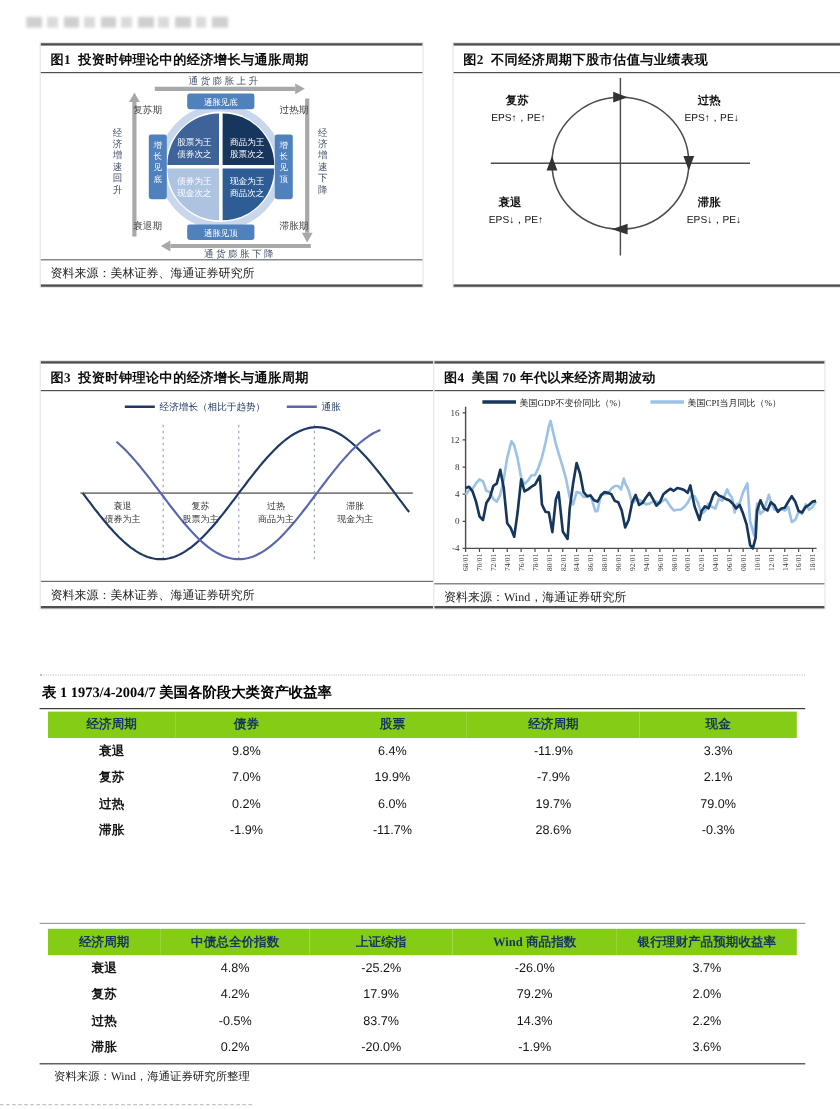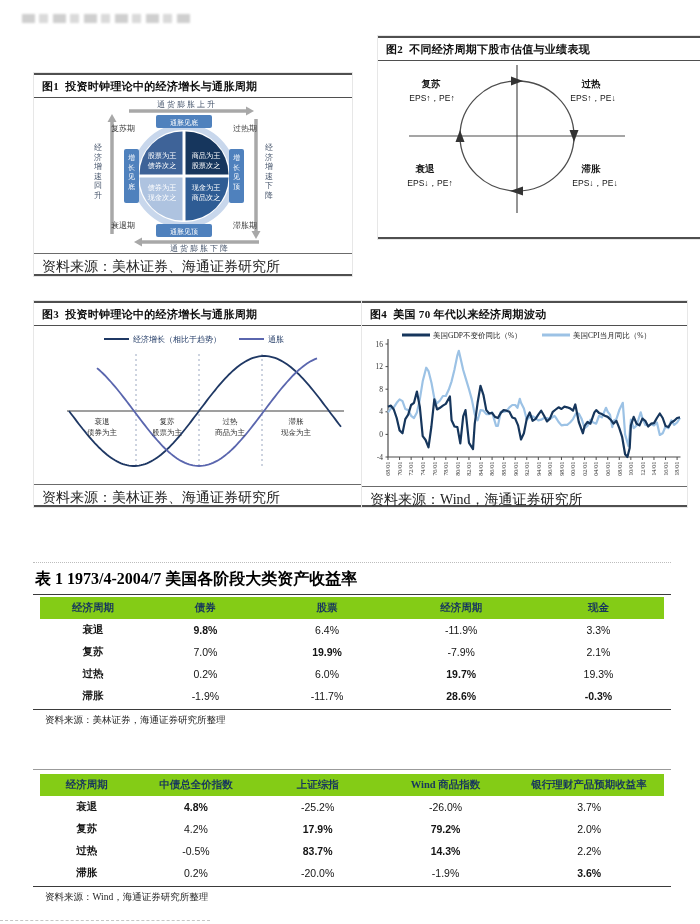--- a/index.html
+++ b/index.html
@@ -8,45 +8,45 @@
   
   .blur-strip{position:absolute;left:22px;top:14px;width:168px;height:9px;opacity:.55;filter:blur(1.3px);
     background:repeating-linear-gradient(90deg,#a9a9a9 0 13px,transparent 13px 17px,#bcbcbc 17px 26px,transparent 26px 31px);}
 
   .figbox{position:absolute;border:1px solid #e7e7e7;background:#fff;box-sizing:border-box;}
   .fig-in{display:flex;flex-direction:column;height:100%;border-top:2.5px solid #4f4f4f;border-bottom:2px solid #4f4f4f;box-sizing:border-box;}
   .figtitle{font-weight:bold;font-size:11px;color:#0d0d0d;padding:4px 8px 3px;border-bottom:1px solid #4f4f4f;white-space:pre;letter-spacing:.3px;}
   .figcontent{position:relative;}
   .row1 .figcontent{height:155px;}
   .row2 .figcontent{height:160px;}
-  .figsource{flex:1;border-top:1px solid #6b6b6b;font-size:14px;color:#222;padding:4px 8px;}
+  .figsource{flex:1;border-top:1px solid #6b6b6b;font-size:10px;color:#222;padding:4px 8px;}
 
   .figcontent svg{display:block;}
   svg text{font-family:"Liberation Serif","DejaVu Serif",serif;}
   .numtxt{font-family:"Liberation Sans","DejaVu Sans",sans-serif;}
 
   .tblock{position:absolute;left:33px;width:638px;background:#fff;}
   #t1{border-top:1px dotted #bdbdbd;padding-top:2px;}
   #t2{border-top:1px solid #9b9b9b;padding-top:2px;}
-  .ttitle{font-weight:bold;font-size:16px;color:#000;padding:4px 2px 4px;border-bottom:1.5px solid #3a3a3a;white-space:pre;}
+  .ttitle{font-weight:bold;font-size:12px;color:#000;padding:4px 2px 4px;border-bottom:1.5px solid #3a3a3a;white-space:pre;}
   .tblock table{border-collapse:collapse;width:calc(100% - 14px);margin:2px 7px 0;}
   .tblock thead th{background:#84cc16;color:#17365D;font-weight:bold;font-size:10.5px;padding:4px 2px;font-family:"Liberation Serif",serif;}
   .tblock tbody td{font-size:10.5px;color:#141414;text-align:center;padding:4px 2px;font-family:"Liberation Sans","DejaVu Sans",sans-serif;}
   .tblock td.lbl{font-family:"Liberation Serif",serif;font-weight:bold;}
-  .tblock td.b{font-weight:bold;}
+  .tblock td.b{font-weight:normal;}
   .tsource{border-top:1.5px solid #3a3a3a;margin-top:2px;font-size:9.5px;color:#222;padding:4px 12px 5px;}
 
   .bottom-dash{position:absolute;left:0;top:920px;width:210px;border-top:1px dashed #c4c4c4;}
 </style>
 </head>
 <body>
 
 <div class="blur-strip"></div>
 
-<section class="figbox row1" style="left:33px;top:35px;width:320px;height:205px;margin-top:37px;">
+<section class="figbox row1" style="left:33px;top:35px;width:320px;height:205px;">
   <div class="fig-in">
     <div class="figtitle">图1  投资时钟理论中的经济增长与通胀周期</div>
     <div class="figcontent">
       <svg width="318" height="155" viewBox="0 0 318 155">
 
         <g>
           <line x1="95" y1="13" x2="212" y2="13" stroke-width="3.5" style="stroke: rgb(168, 168, 168);"></line>
           <polygon points="212,8.5 220,13 212,17.5" style="fill: rgb(168, 168, 168);"></polygon>
         </g>
         <g>
@@ -285,32 +285,31 @@
           <td>7.0%</td>
           <td class="b">19.9%</td>
           <td>-7.9%</td>
           <td>2.1%</td>
         </tr>
         <tr>
           <td class="lbl">过热</td>
           <td>0.2%</td>
           <td>6.0%</td>
           <td class="b">19.7%</td>
-          <td>19.3%</td>
+          <td>79.0%</td>
         </tr>
         <tr>
           <td class="lbl">滞胀</td>
           <td>-1.9%</td>
           <td>-11.7%</td>
           <td class="b">28.6%</td>
           <td class="b">-0.3%</td>
         </tr>
       </tbody>
   </table>
-  <div class="tsource">资料来源：美林证券，海通证券研究所整理</div>
 </section>
 
 <section class="tblock" id="t2" style="top:769px;">
   <table>
     <colgroup>
         <col style="width: 15%;">
         <col style="width: 20%;">
         <col style="width: 19%;">
         <col style="width: 22%;">
         <col style="width: 24%;">

